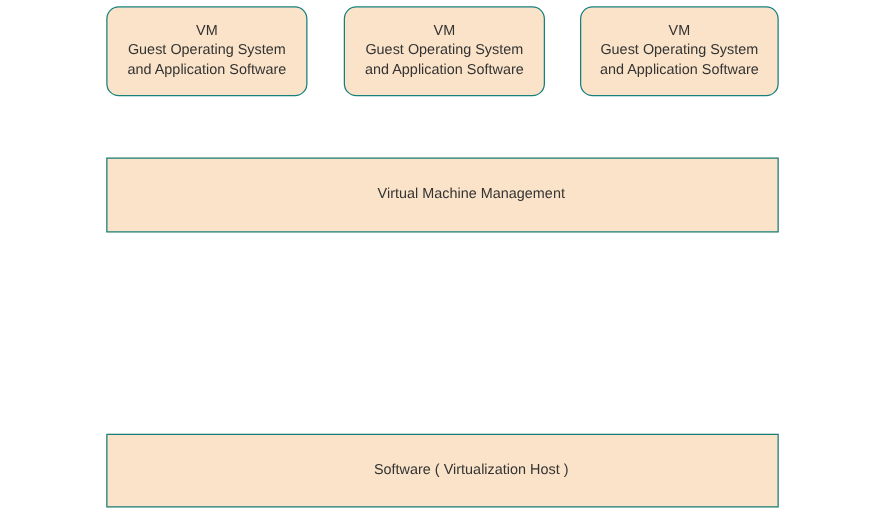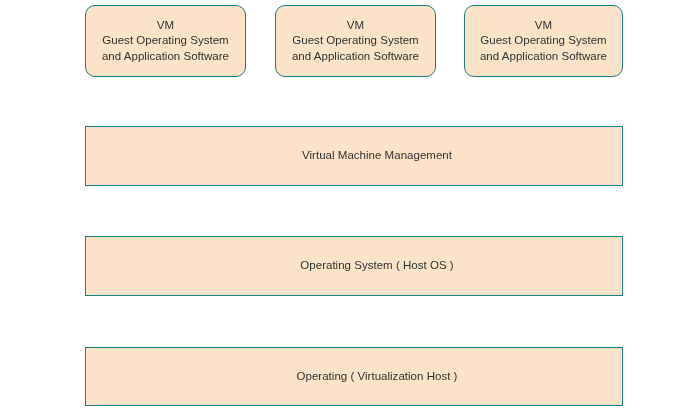--- a/index.html
+++ b/index.html
@@ -77,21 +77,18 @@
   <div class="node vm" id="vm-2">
     <span class="node-label">VM
 Guest Operating System
 and Application Software</span>
   </div>
 
   <div class="node layer" id="layer-0">
     <span class="node-label">Virtual Machine Management</span>
   </div>
 
-  <div class="node layer" id="layer-1">
-    <span class="node-label">Operating System ( Host OS )</span>
-  </div>
 
   <div class="node layer" id="layer-2">
-    <span class="node-label">Operating ( Virtualization Host )</span>
+    <span class="node-label">Software ( Virtualization Host )</span>
   </div>
 
 </div>
 
 </body></html>

